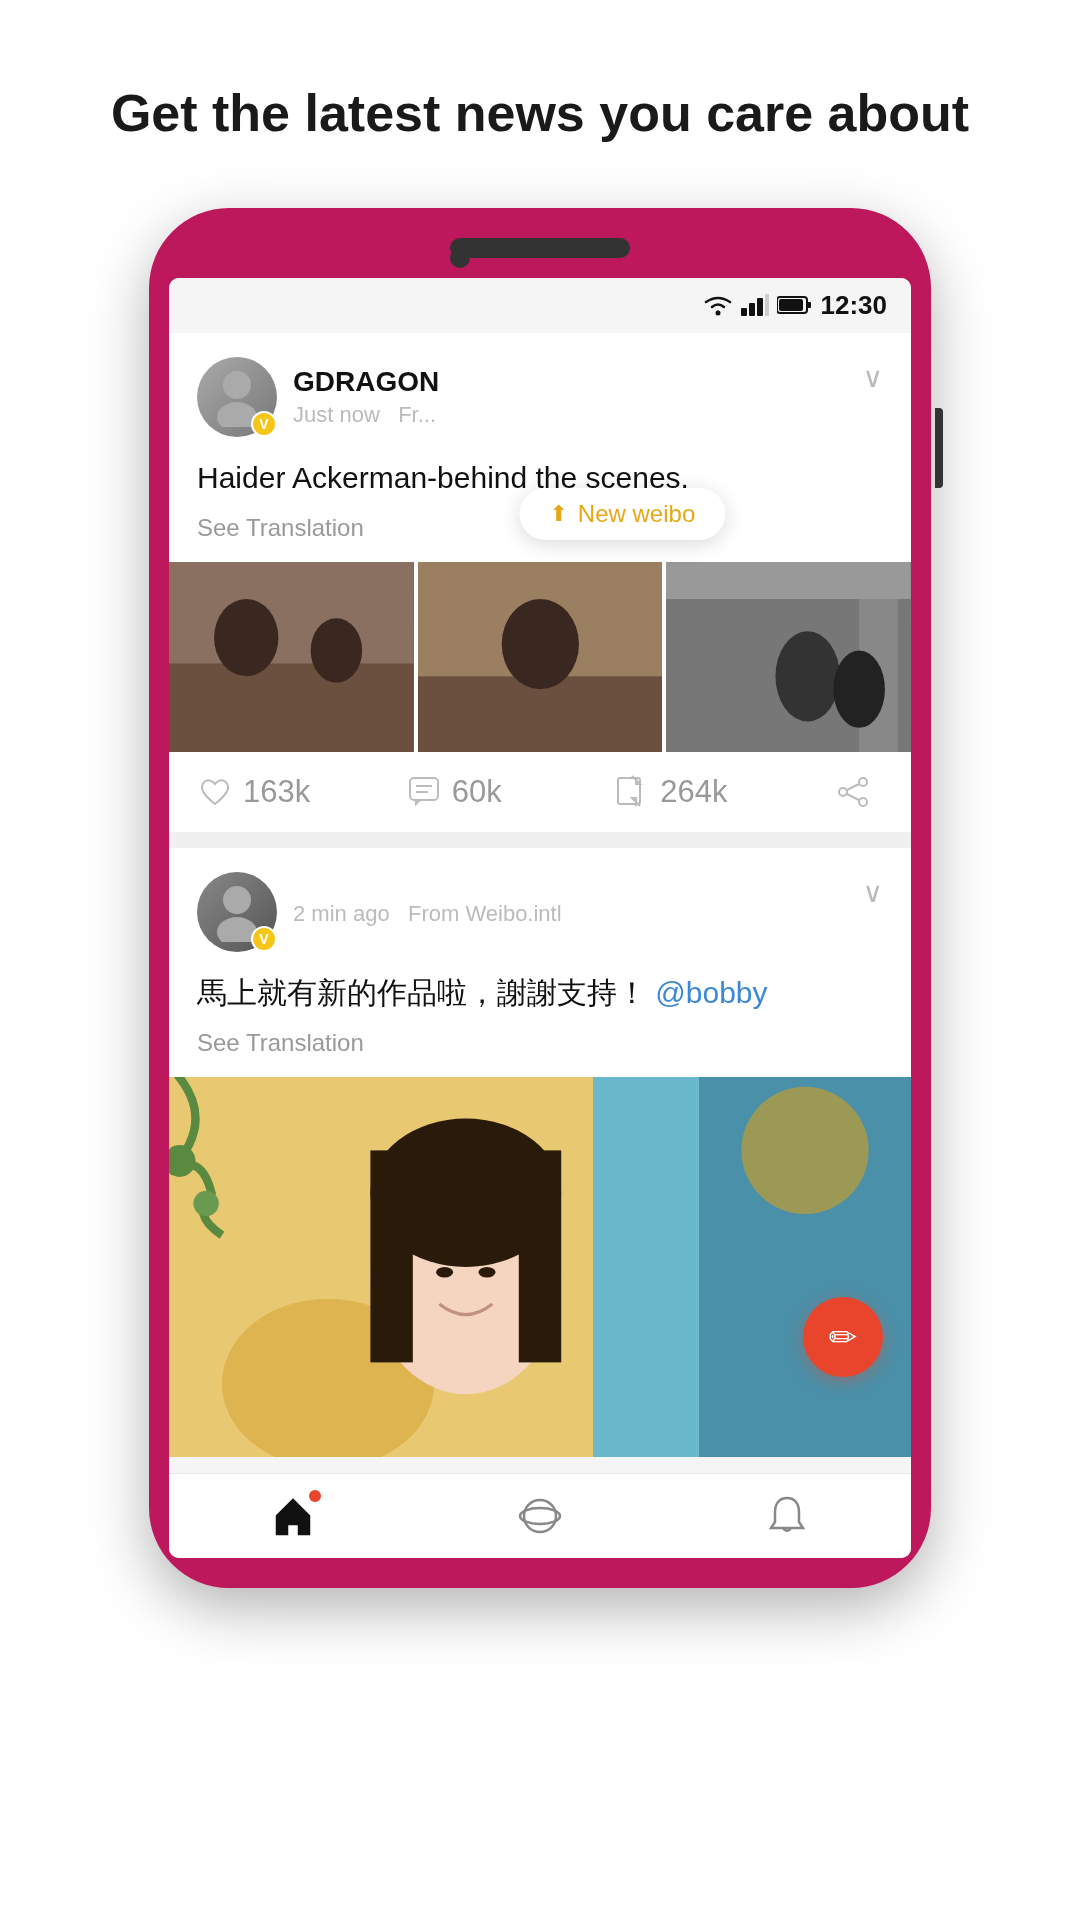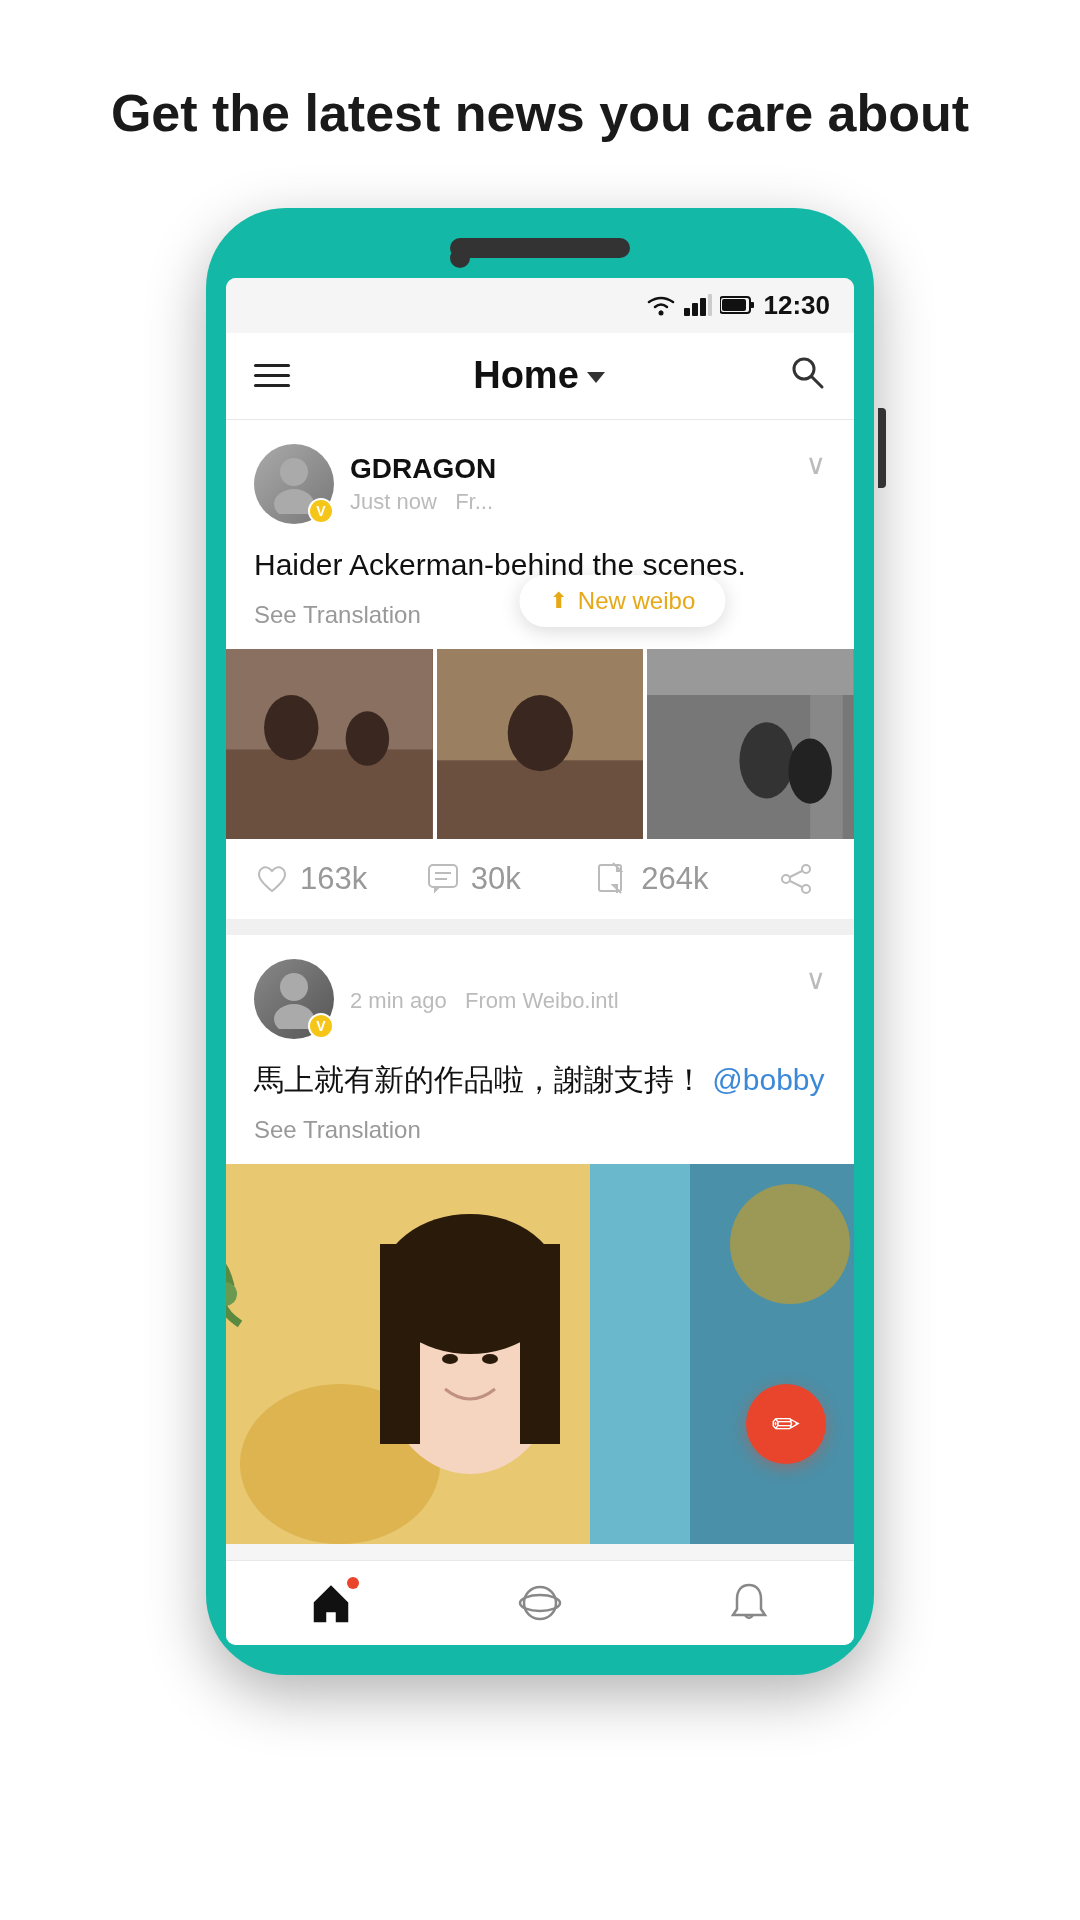--- a/index.html
+++ b/index.html
@@ -19,22 +19,22 @@
       font-size: 52px;
       font-weight: 700;
       color: #1a1a1a;
       text-align: left;
       padding: 80px 60px 60px;
       line-height: 1.3;
     }
 
     
     .phone-frame {
-      width: 668px;
-      background: #14b8a6;
+      width: 782px;
+      background: #be185d;
       border-radius: 80px;
       padding: 30px 20px;
       position: relative;
       box-shadow: 0 20px 60px rgba(0,0,0,0.3);
     }
 
     .phone-speaker {
       width: 180px;
       height: 20px;
       background: #333;
@@ -415,37 +415,20 @@
 
         <svg width="36" height="20" viewBox="0 0 36 20">
           <rect x="0" y="2" width="30" height="16" rx="3" stroke="#111" stroke-width="2" fill="none"></rect>
           <rect x="30" y="7" width="4" height="6" rx="1" fill="#111"></rect>
           <rect x="2" y="4" width="24" height="12" rx="2" fill="#111"></rect>
         </svg>
         <span class="status-time">12:30</span>
       </div>
     </div>
 
-    <div class="app-header">
-      <div class="hamburger-icon">
-        <span></span>
-        <span></span>
-        <span></span>
-      </div>
-      <div class="header-title">
-        <span>Home</span>
-        <div class="chevron-down"></div>
-      </div>
-      <div class="search-icon-btn">
-        <svg width="38" height="38" viewBox="0 0 38 38" fill="none">
-          <circle cx="16" cy="16" r="10" stroke="#333" stroke-width="3" fill="none"></circle>
-          <line x1="24" y1="24" x2="34" y2="34" stroke="#333" stroke-width="3" stroke-linecap="round"></line>
-        </svg>
-      </div>
-    </div>
 
     <div class="feed" style="position:relative;">
 
       <div class="new-weibo-toast">
         <span class="new-weibo-arrow">⬆</span>
         <span>New weibo</span>
       </div>
 
       <div class="post-card">
         <div class="post-header">
@@ -512,21 +495,21 @@
             </svg>
             <span>163k</span>
           </div>
           <div class="action-btn">
             <svg width="36" height="36" viewBox="0 0 36 36" fill="none">
               <rect x="4" y="4" width="28" height="22" rx="4" stroke="#bbb" stroke-width="2" fill="none"></rect>
               <path d="M10 30 L14 26 L10 26Z" stroke="#bbb" stroke-width="2" fill="none"></path>
               <line x1="10" y1="12" x2="26" y2="12" stroke="#bbb" stroke-width="2"></line>
               <line x1="10" y1="18" x2="22" y2="18" stroke="#bbb" stroke-width="2"></line>
             </svg>
-            <span>30k</span>
+            <span>60k</span>
           </div>
           <div class="action-btn">
             <svg width="36" height="36" viewBox="0 0 36 36" fill="none">
               <rect x="4" y="4" width="22" height="26" rx="2" stroke="#bbb" stroke-width="2" fill="none"></rect>
               <path d="M18 2 L26 10 L22 10 L22 4" stroke="#bbb" stroke-width="2" fill="none"></path>
               <path d="M26 32 L18 24 L22 24 L22 32" stroke="#bbb" stroke-width="2" fill="none"></path>
             </svg>
             <span>264k</span>
           </div>
           <div class="action-btn-share">

